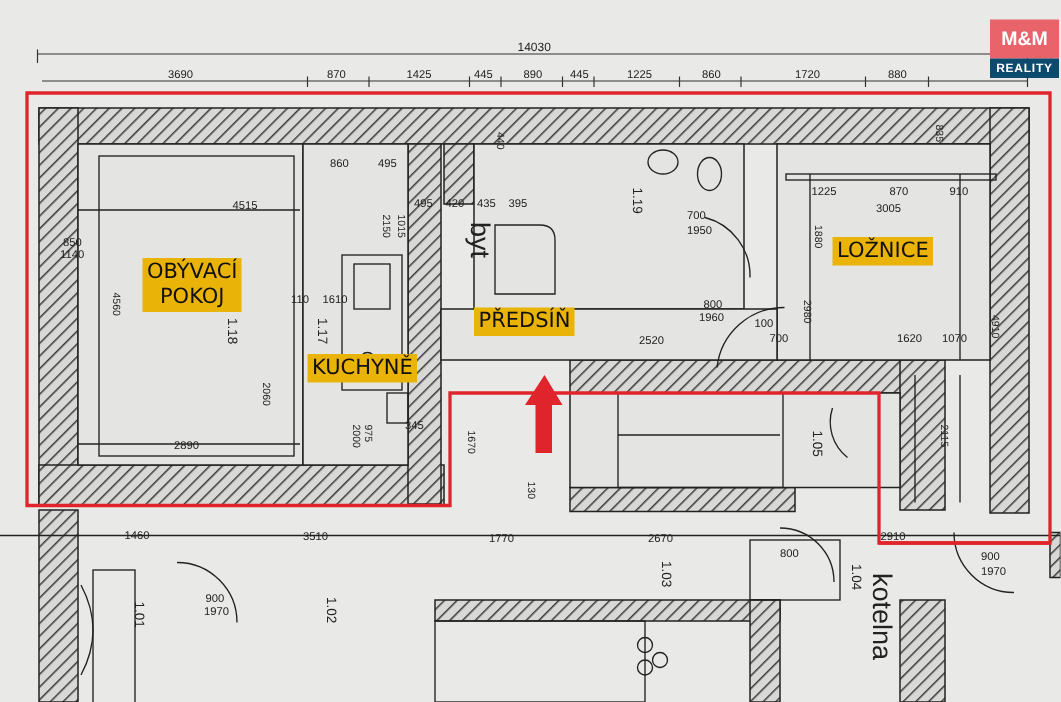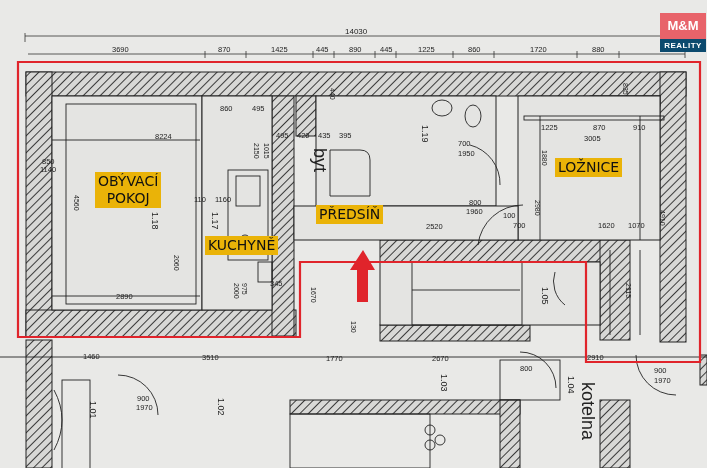--- a/index.html
+++ b/index.html
@@ -138,27 +138,27 @@
 <div class="dim" style="left:218px;top:46px;">870</div>
 <div class="dim" style="left:271px;top:46px;">1425</div>
 <div class="dim" style="left:316px;top:46px;">445</div>
 <div class="dim" style="left:349px;top:46px;">890</div>
 <div class="dim" style="left:380px;top:46px;">445</div>
 <div class="dim" style="left:418px;top:46px;">1225</div>
 <div class="dim" style="left:468px;top:46px;">860</div>
 <div class="dim" style="left:530px;top:46px;">1720</div>
 <div class="dim" style="left:592px;top:46px;">880</div>
 
-<div class="dim" style="left:155px;top:133px;">8224</div>
+<div class="dim" style="left:155px;top:133px;">4515</div>
 <div class="dim" style="left:42px;top:158px;">850</div>
 <div class="dim" style="left:40px;top:166px;">1140</div>
 <div class="vdim" style="left:80px;top:195px;">4560</div>
 <div class="dim" style="left:116px;top:293px;">2890</div>
 <div class="dim" style="left:194px;top:196px;">110</div>
-<div class="dim" style="left:215px;top:196px;">1160</div>
+<div class="dim" style="left:215px;top:196px;">1610</div>
 <div class="vdim" style="left:260px;top:143px;">2150</div>
 <div class="vdim" style="left:270px;top:143px;">1015</div>
 <div class="vdim" style="left:180px;top:255px;">2060</div>
 <div class="vdim" style="left:248px;top:283px;">975</div>
 <div class="vdim" style="left:240px;top:283px;">2000</div>
 <div class="dim" style="left:270px;top:280px;">345</div>
 <div class="dim" style="left:220px;top:105px;">860</div>
 <div class="dim" style="left:252px;top:105px;">495</div>
 <div class="dim" style="left:276px;top:132px;">495</div>
 <div class="dim" style="left:297px;top:132px;">420</div>

